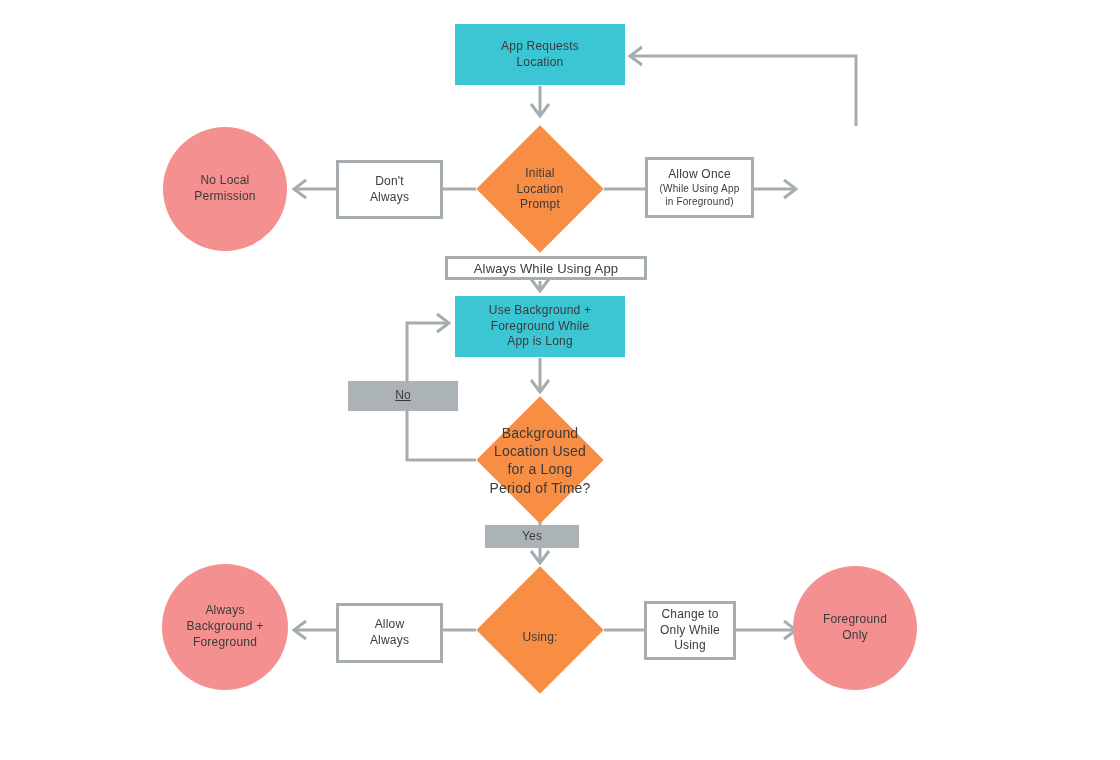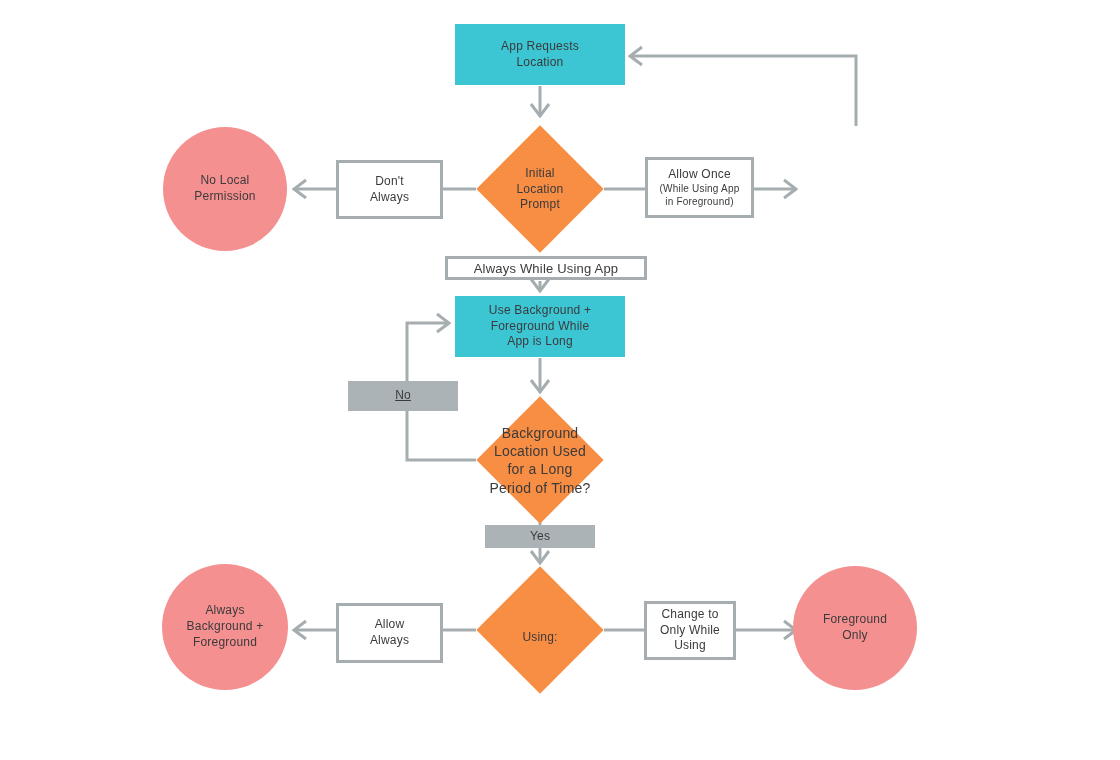--- a/index.html
+++ b/index.html
@@ -89,21 +89,21 @@
 App is Long</div>
 
   <div class="node gray-box" style="left:348px;top:381px;width:110px;height:30px;text-decoration:underline;">No</div>
 
   <div class="diamond-shape" style="left:495px;top:415px;"></div>
   <div class="diamond-label small" style="left:540px;top:460px;width:120px;">Background
 Location Used
 for a Long
 Period of Time?</div>
 
-  <div class="node gray-box" style="left:485px;top:525px;width:110px;height:23px;">Yes</div>
+  <div class="node gray-box" style="left:485px;top:525px;width:94px;height:23px;">Yes</div>
 
   <div class="diamond-shape" style="left:495px;top:585px;"></div>
   <div class="diamond-label" style="left:540px;top:630px;width:120px;">
     <span>Using:</span>
   </div>
 
   <div class="node white-box" style="left:336px;top:603px;width:107px;height:60px;">Allow
 Always</div>
 
   <div class="node circle" style="left:162px;top:564px;width:126px;height:126px;">Always

